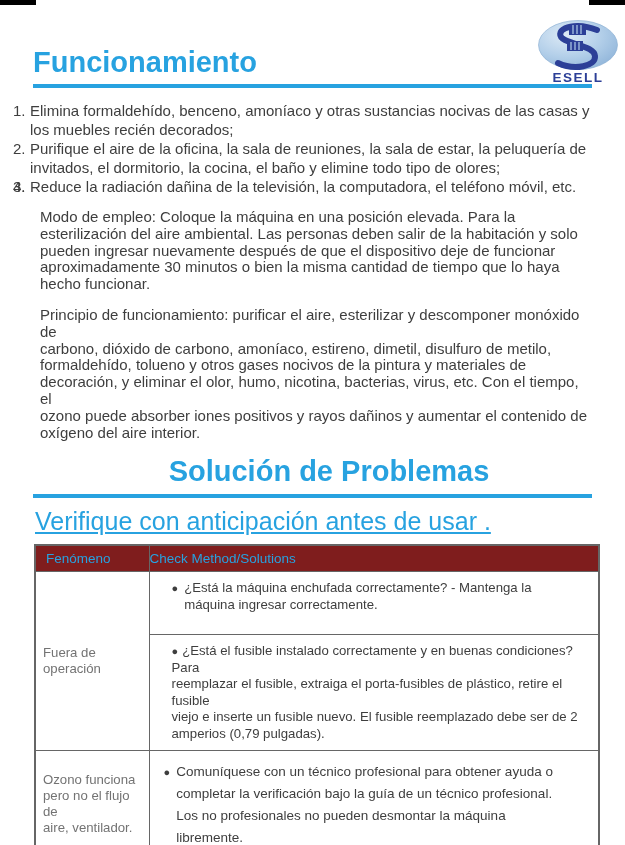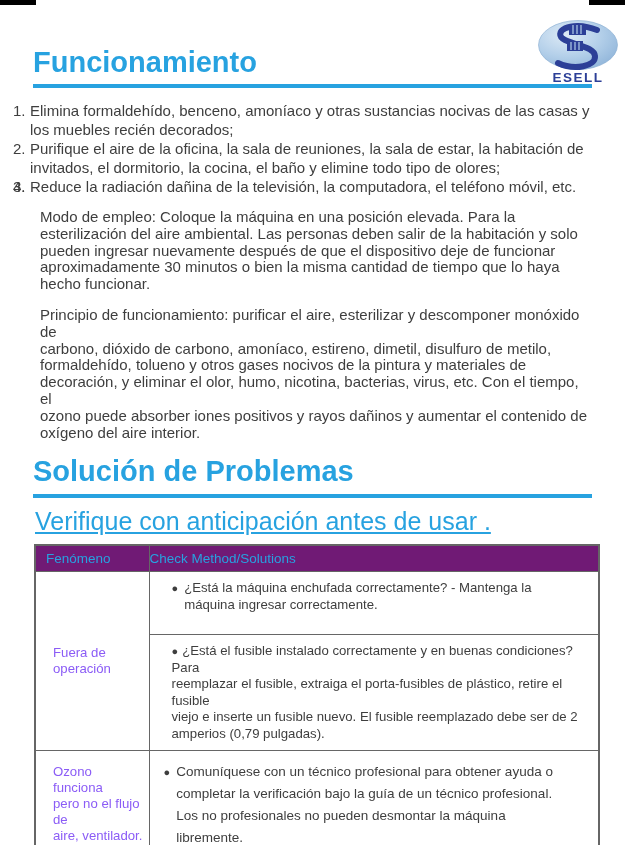--- a/index.html
+++ b/index.html
@@ -25,51 +25,51 @@
   .rule { height: 4px; background: #27A2E0; margin: 5px 33px 0 33px; }
 
   .feature-list { margin: 13px 8px 0 13px; font-size: 15px; line-height: 19px; }
   .feature-item { position: relative; padding-left: 17px; }
   .feature-item .num { position: absolute; left: 0; top: 0; }
   .pre { white-space: pre-line; }
 
   .paras { margin: 13px 35px 0 40px; font-size: 15px; line-height: 16.8px; }
   .para { margin: 0 0 14px 0; }
 
-  .h2 { margin: 14px 0 0 33px; font-size: 29px; font-weight: bold; color: #27A2E0; }
+  .h2 { margin: 14px 0 0 33px; font-size: 29px; font-weight: bold; color: #27A2E0; text-align: center; }
   .rule2 { margin: 6px 33px 0 33px; }
 
   .h3 { margin: 9px 0 0 35px; font-size: 25px; font-weight: normal; color: #27A2E0; text-decoration: underline; }
 
   table.ts {
     margin: 8px 0 0 34px;
     width: 566px;
     border-collapse: collapse;
     table-layout: fixed;
   }
   table.ts col.c1 { width: 114px; }
   table.ts th, table.ts td { border: 1px solid #666; }
   table.ts { border: 2px solid #666; }
   th.hdr {
-    background: #701a75;
+    background: #7f1d1d;
     color: #27A2E0;
     font-weight: normal;
     font-size: 13.5px;
     height: 25px;
     padding: 0;
   }
   th.hdr.phen-h { text-align: left; padding-left: 10px; }
   th.hdr.sol-h { text-align: left; }
 
   td.phen {
     font-size: 13.2px;
     line-height: 16px;
     vertical-align: middle;
-    padding: 4px 4px 4px 17px;
-    color: #8b5cf6;
+    padding: 4px 4px 4px 7px;
+    color: #737373;
   }
   td.sol-cell { vertical-align: top; padding: 0; }
   td.sol-cell.r1 { padding: 8px 8px 8px 22px; font-size: 13.2px; line-height: 16.5px; }
   td.sol-cell.r2 { padding: 10px 8px 8px 14px; font-size: 13.5px; line-height: 22px; }
   td.dotted-bottom { border-bottom: 1px dotted #999; }
   td.dotted-top { border-top: 1px dotted #999; }
 
   .sol { display: flex; }
   .sol .bullet { flex: 0 0 auto; font-size: 11px; margin-right: 6px; line-height: inherit; }
   .sol.flush { display: block; }
@@ -116,21 +116,21 @@
 <div class="rule"></div>
 
 <div class="feature-list">
   <div class="feature-item">
     <span class="num">1.</span>
     <span class="pre">Elimina formaldehído, benceno, amoníaco y otras sustancias nocivas de las casas y
 los muebles recién decorados;</span>
   </div>
   <div class="feature-item">
     <span class="num">2.</span>
-    <span class="pre">Purifique el aire de la oficina, la sala de reuniones, la sala de estar, la habitación de
+    <span class="pre">Purifique el aire de la oficina, la sala de reuniones, la sala de estar, la peluquería de
 invitados, el dormitorio, la cocina, el baño y elimine todo tipo de olores;</span>
   </div>
   <div class="feature-item">
     <span class="num">3.</span>
   </div>
   <div class="feature-item">
     <span class="num">4.</span>
     <span class="pre">Reduce la radiación dañina de la televisión, la computadora, el teléfono móvil, etc.</span>
   </div>
 </div>

